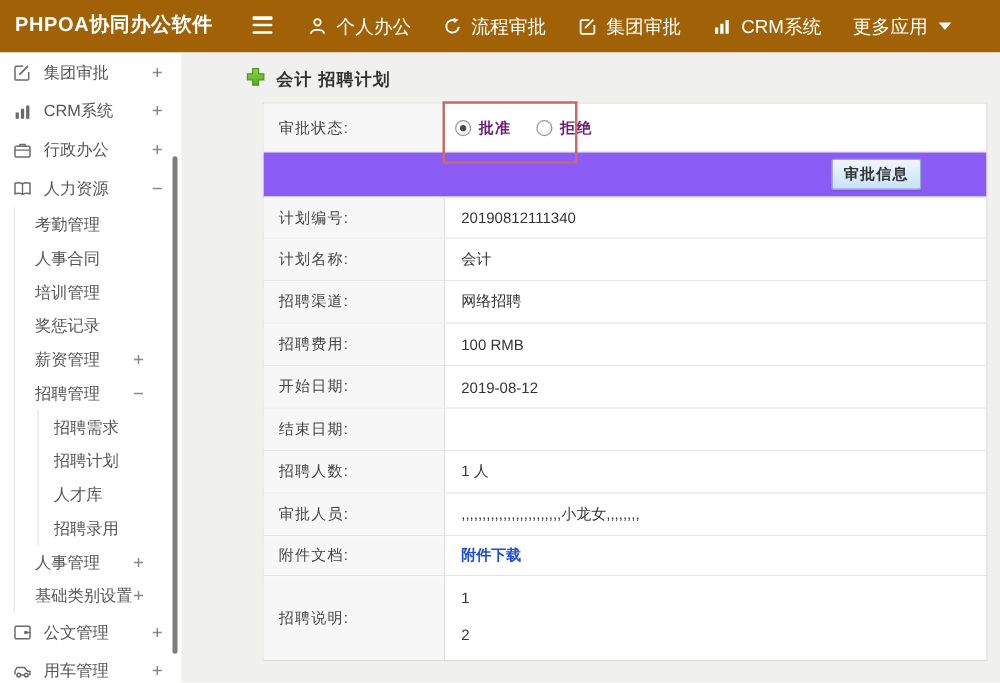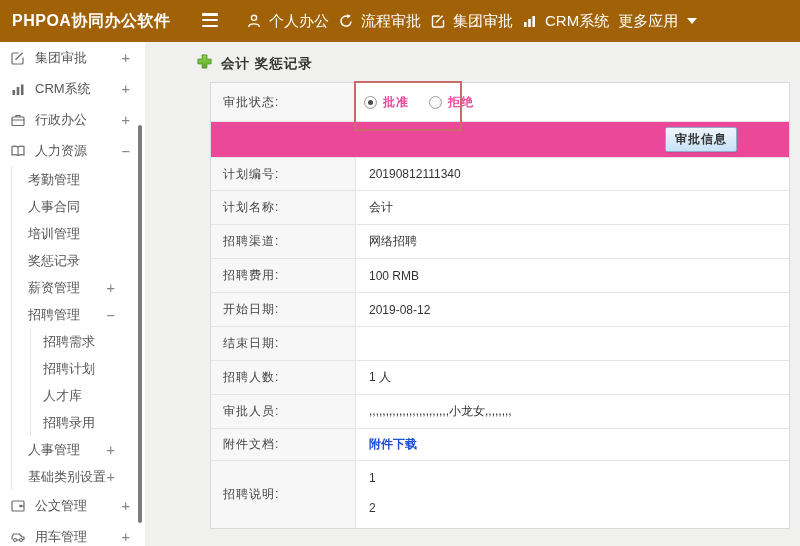--- a/index.html
+++ b/index.html
@@ -8,21 +8,21 @@
 
   
   .topbar { position:absolute; left:0; top:0; width:800px; height:42px;
     background:#a16207; color:#fff; }
   .logo { position:absolute; left:12px; top:0; line-height:42px;
     font-size:16px; font-weight:bold; letter-spacing:.5px; }
   .hamburger { position:absolute; left:202px; top:13px; width:16px; height:14px;
     display:flex; flex-direction:column; justify-content:space-between; cursor:pointer; }
   .hamburger span { display:block; height:2.5px; background:#fff; border-radius:1px; }
   .topnav { position:absolute; left:246px; top:0; height:42px; display:flex;
-    align-items:center; gap:9px; }
+    align-items:center; gap:25px; }
   .topnav-item { display:flex; align-items:center; gap:7px; font-size:15px;
     color:#fff; cursor:pointer; white-space:nowrap; }
   .topnav-item svg { display:block; }
   .caret { width:0; height:0; border-left:5px solid transparent;
     border-right:5px solid transparent; border-top:6px solid #fff; margin-left:2px; }
 
   
   .sidebar { position:absolute; left:0; top:42px; width:145px; height:504px;
     background:#fff; overflow:hidden; }
   .side-row { display:flex; align-items:center; color:#555; cursor:pointer; }
@@ -54,26 +54,26 @@
   .fvalue { flex:1; padding-left:13px; display:flex; align-items:center;
     font-size:12px; color:#333; }
 
   .radio-cell { gap:6px; padding-left:8px; }
   input[type=radio] { appearance:none; -webkit-appearance:none; width:13px;
     height:13px; border:1px solid #9b9b9b; border-radius:50%;
     background:radial-gradient(circle at 35% 30%, #fff 35%, #e6e6e6);
     position:relative; margin:0; cursor:pointer; }
   input[type=radio]:checked::after { content:''; position:absolute; left:3px;
     top:3px; width:5px; height:5px; border-radius:50%; background:#4b4b4b; }
-  .radio-lbl { font-size:12px; font-weight:bold; color:#ec4899; letter-spacing:1px; }
+  .radio-lbl { font-size:12px; font-weight:bold; color:#701a75; letter-spacing:1px; }
   .radio-lbl.gap { margin-right:14px; }
   .annotation-box { position:absolute; left:143px; top:-2px; width:108px;
     height:50px; border:2px solid #c96b68; pointer-events:none; z-index:5; }
 
-  .btn-row { background:#ec4899; justify-content:flex-end; align-items:center;
+  .btn-row { background:#8b5cf6; justify-content:flex-end; align-items:center;
     display:flex; padding-right:52px; }
   .approve-btn { font-size:12px; font-weight:bold; color:#333; letter-spacing:1px;
     padding:3px 9px; border:1px solid #8cadcd; border-radius:2px;
     background:linear-gradient(#eef6fe,#c9e1f7); box-shadow:0 1px 1px rgba(0,0,0,.08);
     cursor:pointer; }
 
   .file-link { color:#1d4ed8; font-weight:bold; text-decoration:none; cursor:pointer; }
   .multiline { flex-direction:column; align-items:flex-start; justify-content:flex-start;
     padding-top:10px; gap:16px; }
 </style>
@@ -260,21 +260,21 @@
       <svg width="15" height="15" viewBox="0 0 16 16">
         <defs>
             <linearGradient id="gp" x1="0" y1="0" x2="0" y2="1">
           <stop offset="0" stop-color="#8ed44e"></stop>
               <stop offset="1" stop-color="#5aab24"></stop>
         </linearGradient>
           </defs>
         <path d="M5.5 1h5v4.5H15v5h-4.5V15h-5v-4.5H1v-5h4.5z" fill="url(#gp)" stroke="#4c941c" stroke-width="1"></path>
       </svg>
     </span>
-    <span class="t">会计 奖惩记录</span>
+    <span class="t">会计 招聘计划</span>
   </div>
 
   <div class="form-table">
     <div class="annotation-box"></div>
 
     <div class="frow" style="height:39px">
       <div class="flabel">审批状态:</div>
       <div class="fvalue radio-cell">
         <input type="radio" name="approve" checked="" style="">
         <span class="radio-lbl gap">批准</span>

